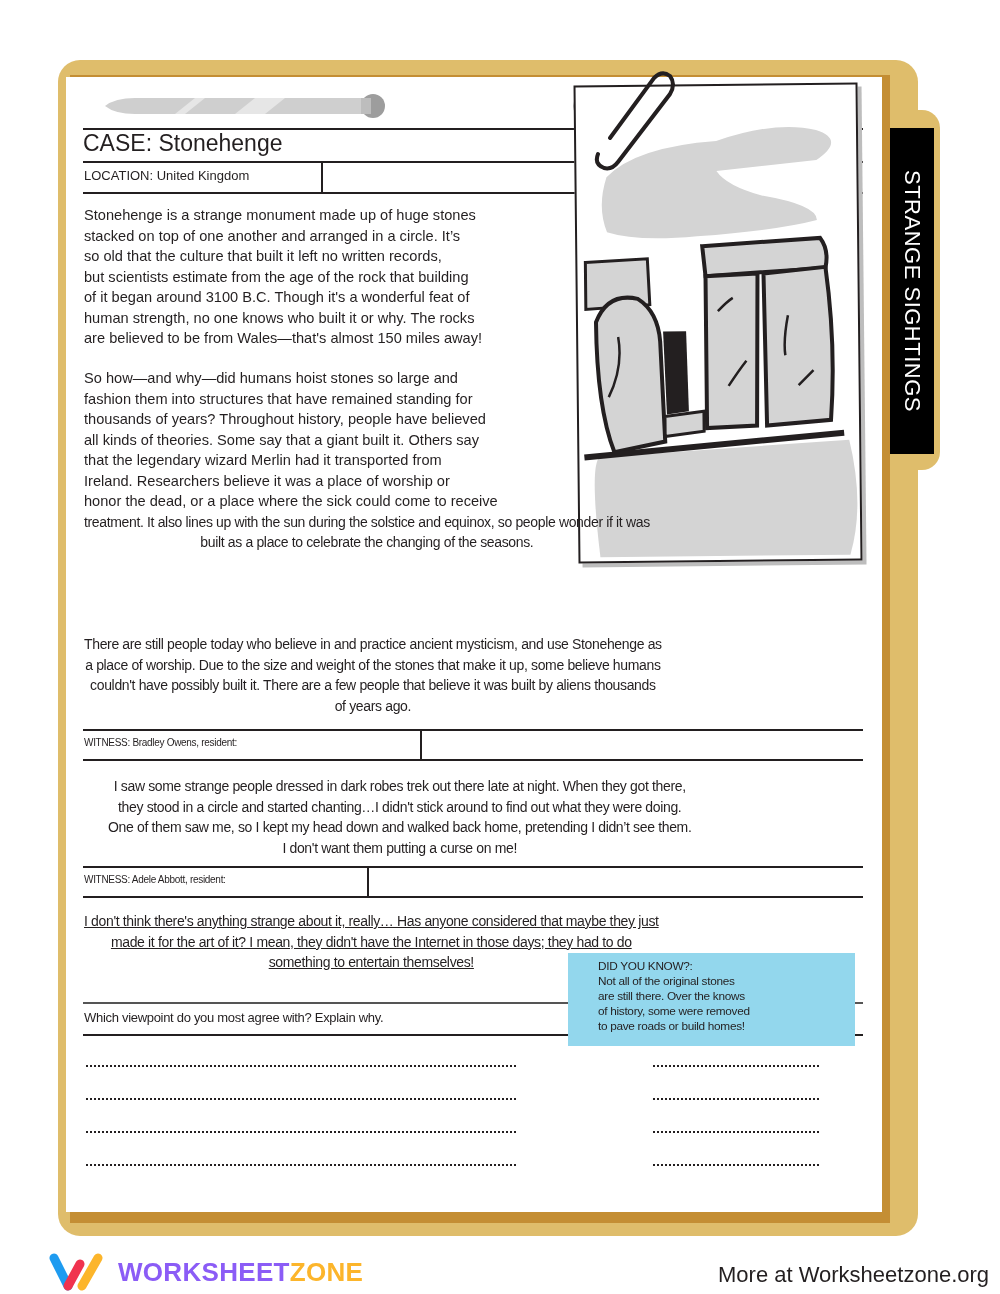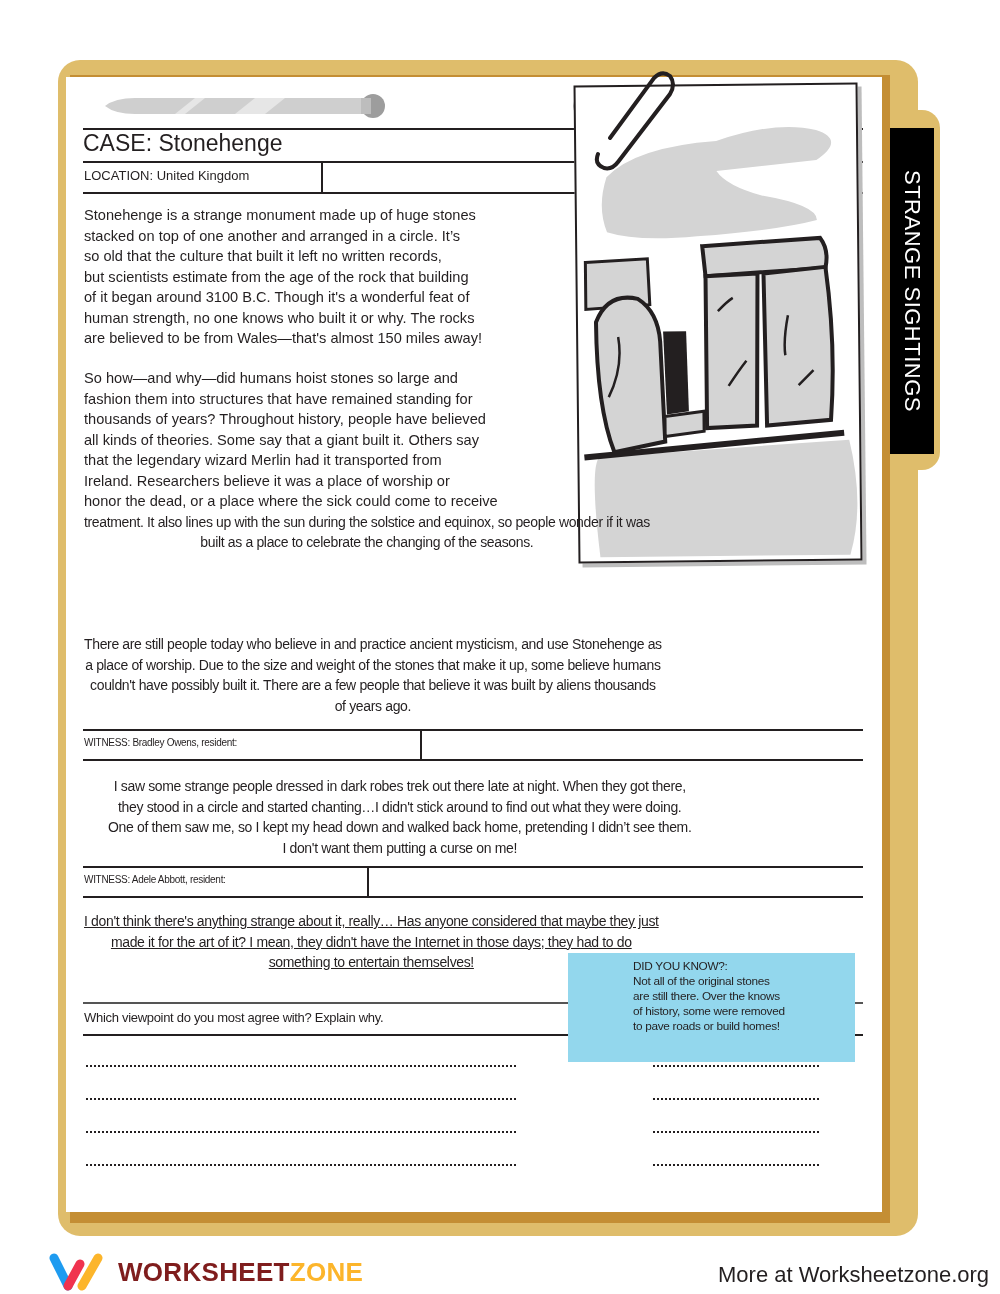--- a/index.html
+++ b/index.html
@@ -38,28 +38,28 @@
   .location { position: absolute; left: 84px; top: 168px; font-size: 13px; }
   .body-text { position: absolute; font-size: 14.6px; line-height: 20.5px; }
   .condensed { font-size: 14px; letter-spacing: -0.35px; text-align: center; }
   .witness-label { position: absolute; font-size: 10px; letter-spacing: -0.3px; }
   .photo {
     position: absolute; left: 576px; top: 84px; width: 280px; height: 474px;
     background: #fff; border: 2px solid #231f20; transform: rotate(-0.6deg);
     box-shadow: 4px 4px 0 #bdbdbd;
   }
   .did-you-know {
-    position: absolute; left: 568px; top: 953px; width: 287px; height: 109px;
-    background: #93d7ed; box-sizing: border-box; padding: 6px 0 0 65px;
+    position: absolute; left: 568px; top: 953px; width: 287px; height: 93px;
+    background: #93d7ed; box-sizing: border-box; padding: 6px 0 0 30px;
     font-size: 11.8px; line-height: 15px; letter-spacing: -0.3px;
   }
   .dot-line { position: absolute; height: 0; border-top: 2px dotted #231f20; }
   .logo { position: absolute; left: 46px; top: 1252px; display: flex; align-items: center; }
   .logo-text { font-size: 26px; font-weight: bold; margin-left: 12px; letter-spacing: 0.3px; }
-  .logo-text .a { color: #7f1d1d; }
+  .logo-text .a { color: #8b5cf6; }
   .logo-text .b { color: #fcb52b; }
   .more-at { position: absolute; left: 718px; top: 1262px; font-size: 22px; }
 </style>
 </head>
 <body>
 
 <div class="folder"></div>
 <div class="folder-tab"></div>
 <div class="folder-shadow"></div>
 <div class="page"></div>

